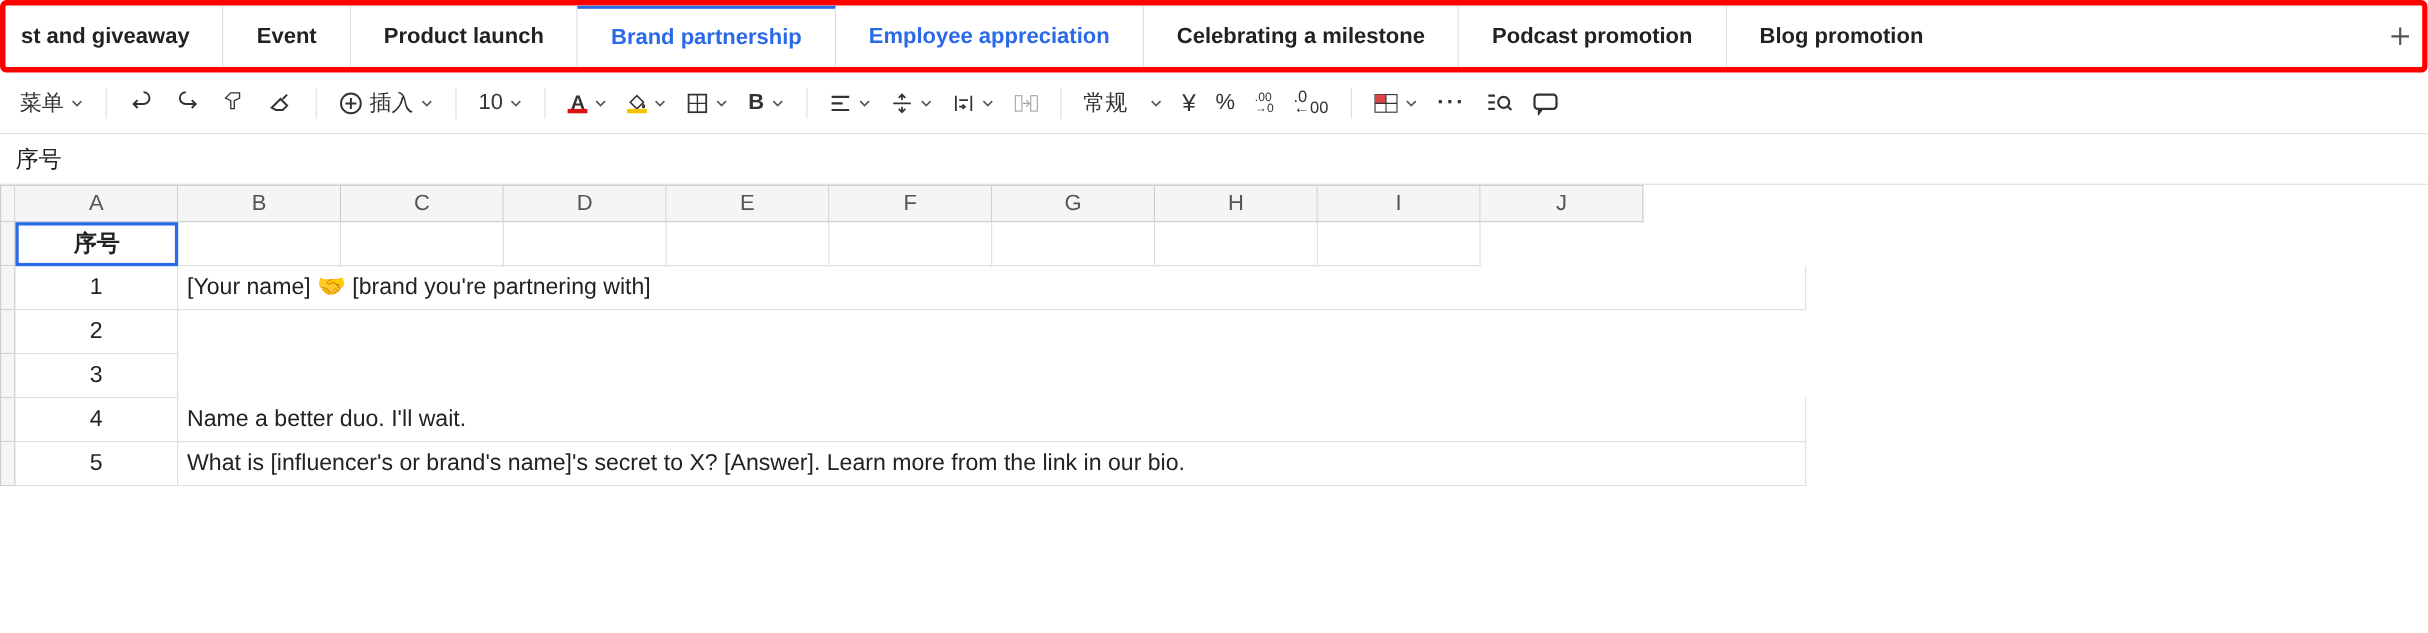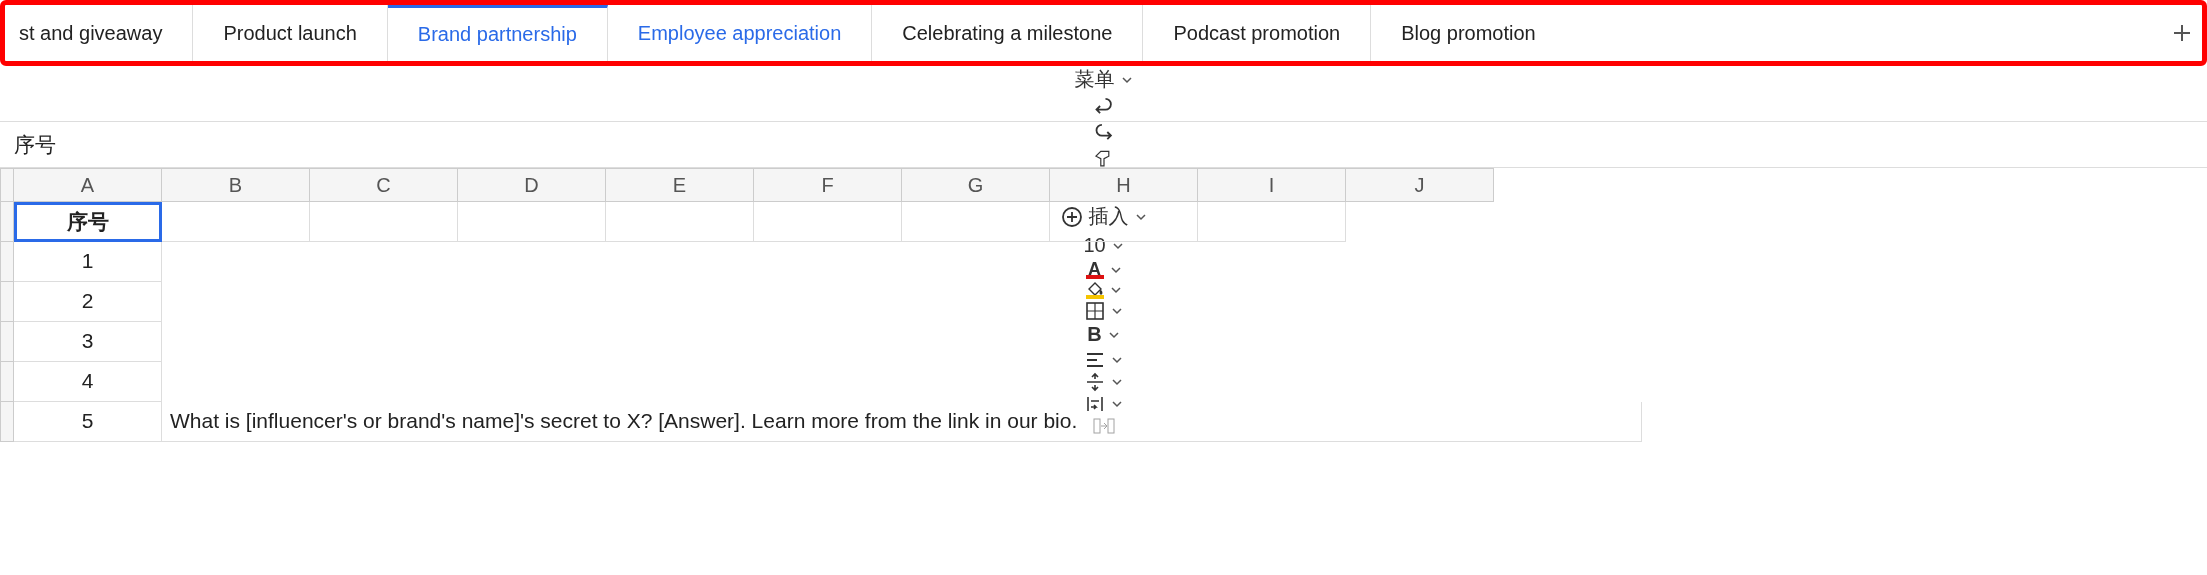--- a/index.html
+++ b/index.html
@@ -1,25 +1,25 @@
 <!DOCTYPE html>
 <html><head>
 <meta charset="utf-8">
 <style>
   * { box-sizing: border-box; margin: 0; padding: 0; }
   body { font-family: -apple-system, BlinkMacSystemFont, "Segoe UI", "PingFang SC", "Microsoft YaHei", sans-serif; font-size: 20px; background: #fff; width: 2207px; overflow: hidden; }
-  .tabbar-wrap { border: 5px solid #ff0000; border-radius: 6px; display: flex; align-items: stretch; margin: 0; }
+  .tabbar-wrap { border: 5px solid #ff0000; border-radius: 6px; display: flex; align-items: stretch; margin: 0; font-weight: bold; }
   .tabbar { display: flex; align-items: stretch; overflow: hidden; flex: 1; height: 56px; }
   .tab { padding: 0 30px; display: flex; align-items: center; color: #222; cursor: pointer; white-space: nowrap; border-right: 1px solid #ddd; }
   .tab.first { padding-left: 14px; }
   .tab.last { border-right: none; overflow: hidden; justify-content: center; }
   .tab.active { color: #2a6ae8; border-top: 3px solid #2a6ae8; }
   .tab.blue { color: #2a6ae8; }
   .tab-add { width: 40px; display: flex; align-items: center; justify-content: center; color: #555; cursor: pointer; }
-  .toolbar { display: flex; align-items: center; height: 56px; padding: 0 10px; gap: 2px; border-bottom: 1px solid #ddd; flex-direction: column; }
+  .toolbar { display: flex; align-items: center; height: 56px; padding: 0 10px; gap: 2px; border-bottom: 1px solid #ddd; }
   .tb-item { display: flex; align-items: center; height: 38px; padding: 0 8px; color: #333; cursor: pointer; border-radius: 4px; }
   .tb-sep { width: 1px; height: 28px; background: #dcdcdc; margin: 0 10px; }
   .tb-text { font-size: 20px; color: #333; }
   .tb-caret { margin-left: 6px; }
   svg { display: block; }
   .color-bar-red { display:inline-block; width:18px; height:4px; background:#d11; margin-top:-2px; }
   .color-bar-yellow { display:inline-block; width:18px; height:4px; background:#f5c400; margin-top:-2px; }
   .color-stack { display:flex; flex-direction:column; align-items:center; }
   .formula-bar { display:flex; align-items:center; height:46px; border-bottom:1px solid #ddd; padding:0 14px; font-size:21px; color:#222; }
   .corner { background:#f5f5f5; border:1px solid #ccc; }
@@ -34,20 +34,23 @@
 </style>
 </head>
 <body>
 
 <div class="tabbar-wrap">
   <div class="tabbar">
     <div class="tab first">
         <span>st and giveaway</span>
       </div>
     <div class="tab">
+        <span>Event</span>
+      </div>
+    <div class="tab">
         <span>Product launch</span>
       </div>
     <div class="tab active">
         <span>Brand partnership</span>
       </div>
     <div class="tab blue">
         <span>Employee appreciation</span>
       </div>
     <div class="tab">
         <span>Celebrating a milestone</span>
@@ -264,35 +267,37 @@
     <div class="cell" style="width:148px"></div>
     <div class="cell" style="width:148px"></div>
     <div class="cell" style="width:148px"></div>
     <div class="cell" style="width:148px"></div>
     <div class="cell" style="width:148px"></div>
   </div>
 
   <div class="row-grid">
     <div class="row-head" style="width:14px"></div>
     <div class="cell center" style="width:148px">1</div>
+    <div class="cell" style="width:1480px;position:relative;z-index:1">[Your name] 🤝 [brand you're partnering with]</div>
   </div>
 
   <div class="row-grid">
     <div class="row-head" style="width:14px"></div>
     <div class="cell center" style="width:148px">2</div>
   </div>
 
   <div class="row-grid">
     <div class="row-head" style="width:14px"></div>
     <div class="cell center" style="width:148px">3</div>
   </div>
 
   <div class="row-grid">
     <div class="row-head" style="width:14px"></div>
     <div class="cell center" style="width:148px">4</div>
+    <div class="cell" style="width:1480px">Name a better duo. I'll wait.</div>
   </div>
 
   <div class="row-grid">
     <div class="row-head" style="width:14px"></div>
     <div class="cell center" style="width:148px">5</div>
     <div class="cell" style="width:1480px">What is [influencer's or brand's name]'s secret to X? [Answer]. Learn more from the link in our bio.</div>
   </div>
 </div>
 
 </body></html>

